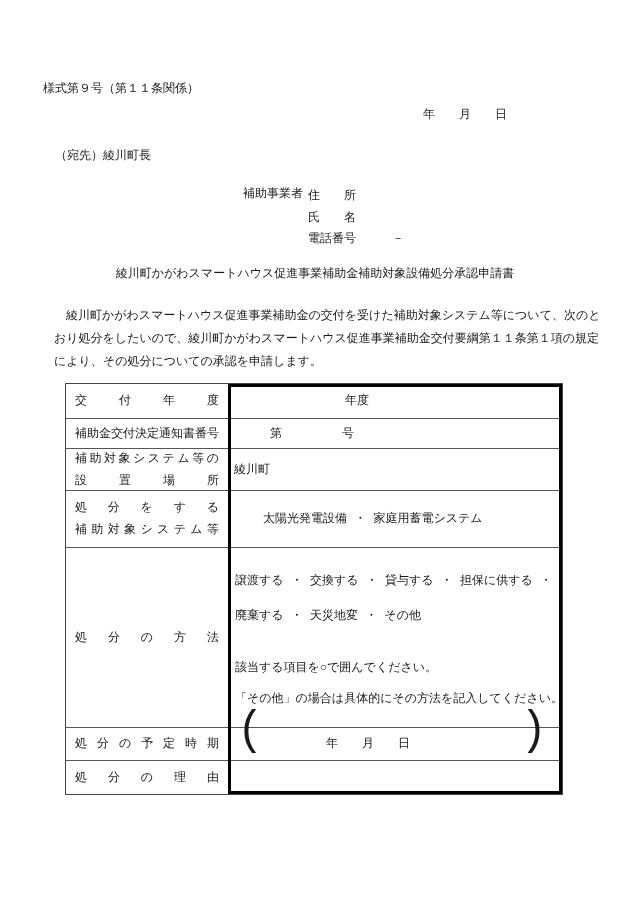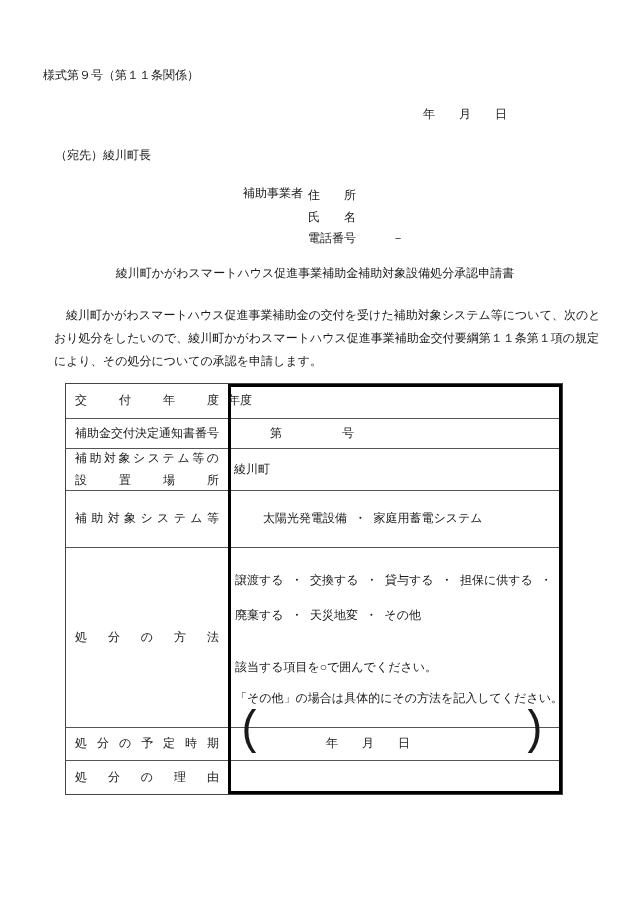--- a/index.html
+++ b/index.html
@@ -7,21 +7,21 @@
     position:relative;
     width:630px; height:903px;
     background:#ffffff;
     color:#1a1a1a;
     font-family:"Liberation Serif","DejaVu Serif",serif;
     font-size:12px;
     overflow:hidden;
   }
   .abs { position:absolute; white-space:nowrap; }
 
-  .form-number { left:43px; top:67px; }
+  .form-number { left:43px; top:80px; }
   .date-line   { left:423px; top:106px; }
   .addressee   { left:55px; top:147px; }
 
   .applicant { left:243px; top:185px; display:flex; align-items:flex-start; }
   .applicant .role { margin-right:5px; }
   .applicant .fields div { line-height:21.5px; white-space:pre; }
 
   .doc-title { left:0; top:265px; width:630px; text-align:center; }
 
   .body-par { left:54px; top:304px; }
@@ -94,21 +94,21 @@
     <div>により、その処分についての承認を申請します。</div>
   </div>
 
   <div class="form-table">
     <div class="value-frame"></div>
 
     <div class="t-row" style="height:35px">
       <div class="cell label-cell">
         <div class="jline">交付年度</div>
       </div>
-      <div class="cell value-cell" style="">
+      <div class="cell value-cell" style="padding-left:117px">
         <div>年度</div>
       </div>
     </div>
 
     <div class="t-row" style="height:30px">
       <div class="cell label-cell">
         <div class="jline">補助金交付決定通知書番号</div>
       </div>
       <div class="cell value-cell" style="padding-left:42px">
         <div>第　　　　　号</div>
@@ -120,20 +120,21 @@
         <div class="jline">補助対象システム等の</div>
         <div class="jline">設置場所</div>
       </div>
       <div class="cell value-cell" style="padding-left:6px">
         <div>綾川町</div>
       </div>
     </div>
 
     <div class="t-row" style="height:57px">
       <div class="cell label-cell">
+        <div class="jline">処分をする</div>
         <div class="jline">補助対象システム等</div>
       </div>
       <div class="cell value-cell" style="padding-left:35px; line-height:26px;">
         <div>太陽光発電設備 ・ 家庭用蓄電システム</div>
       </div>
     </div>
 
     <div class="t-row" style="height:180px">
       <div class="cell label-cell">
         <div class="jline">処分の方法</div>

